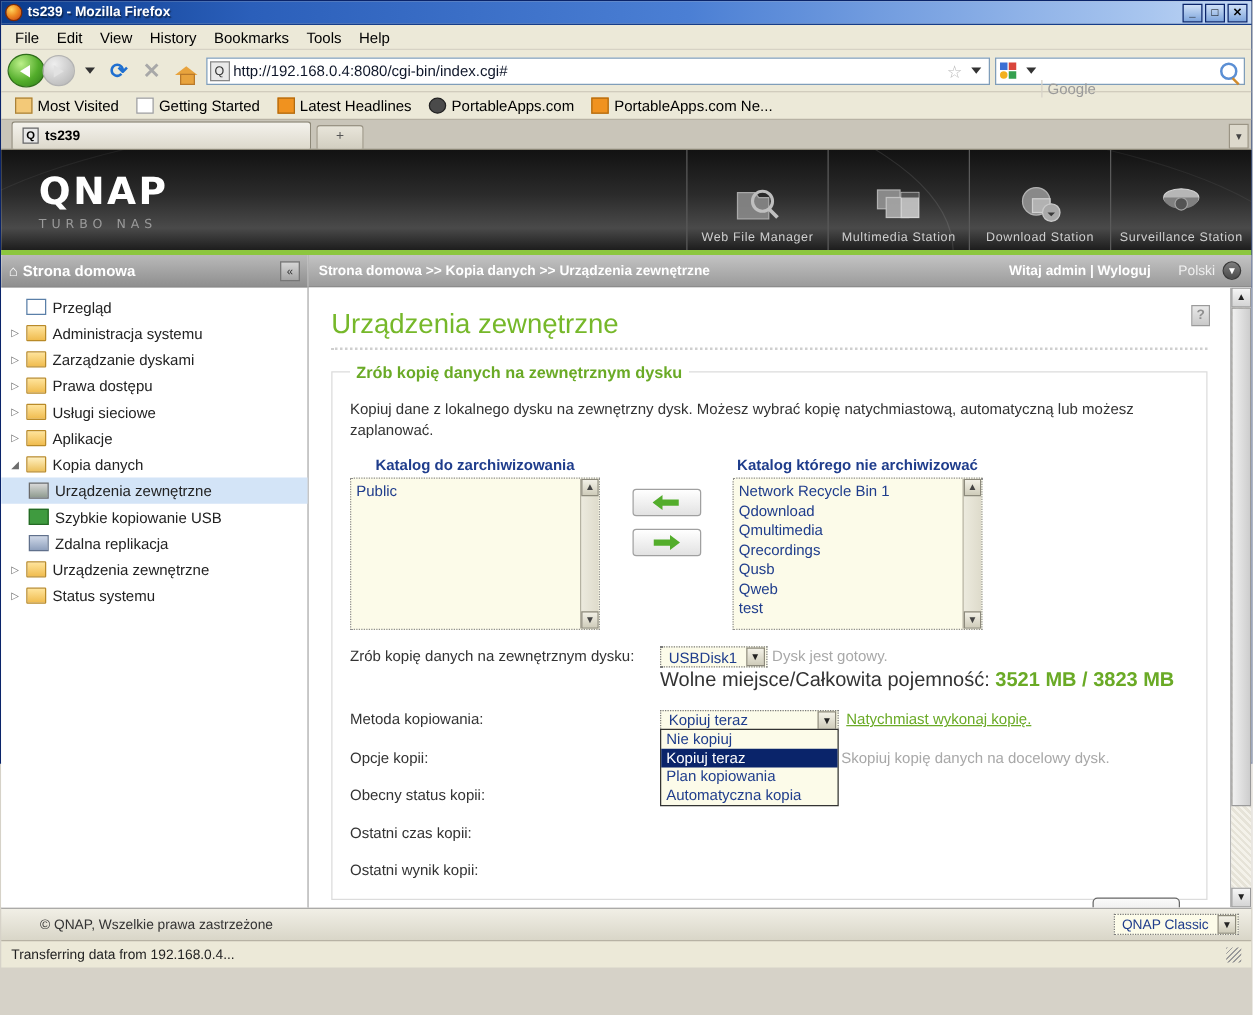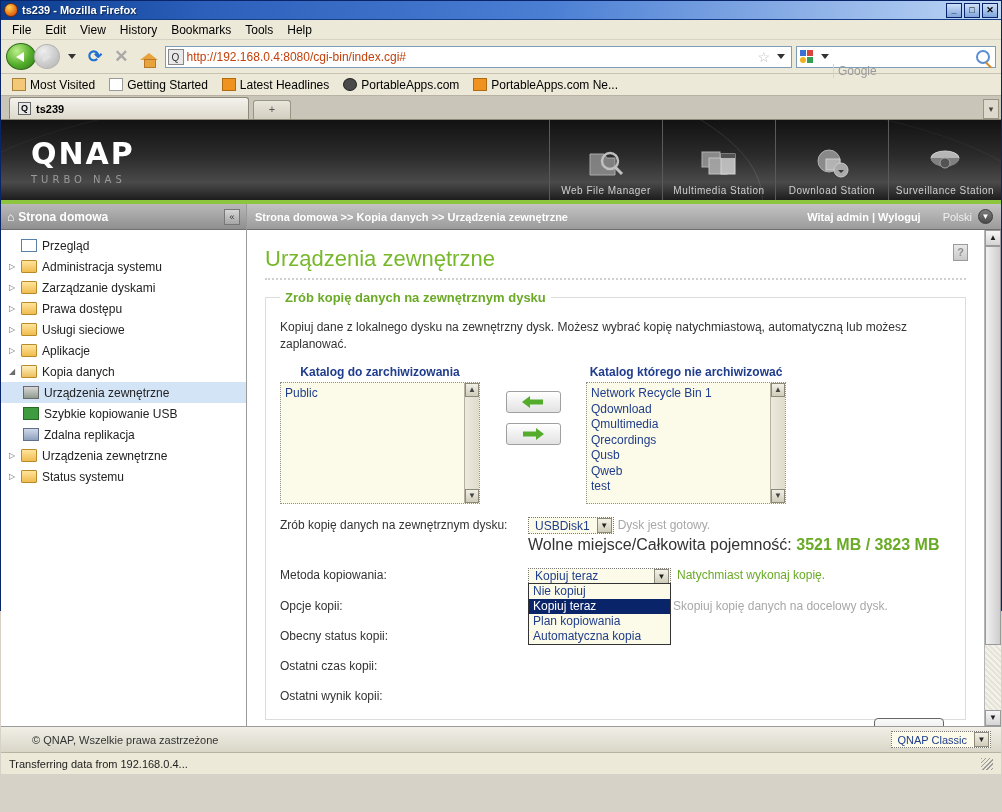--- a/index.html
+++ b/index.html
@@ -54,21 +54,21 @@
   .stopx { color:#a8a8a8; font-size:17px; font-weight:bold; padding:0 4px;}
   .homeico { width:18px;height:16px;position:relative; margin:0 3px;}
   .homeico:before{content:"";position:absolute;left:0;top:4px;width:0;height:0;
     border-left:9px solid transparent;border-right:9px solid transparent;border-bottom:7px solid #e8a33d;}
   .homeico:after{content:"";position:absolute;left:4px;top:10px;width:10px;height:7px;
     background:#e8a33d;border:1px solid #b9792a;}
   .urlbox { flex:1 1 auto; height:22px; background:#fff; border:1px solid #7f9db9;
             display:flex; align-items:center; padding:0 2px; }
   .urlfav { width:16px;height:16px;border:1px solid #888;background:#e9e9e9;
             font-size:10px;text-align:center;line-height:15px;color:#333;margin-right:3px;}
-  .urltext { flex:1 1 auto; font-size:12px; color:#c2410c; }
+  .urltext { flex:1 1 auto; font-size:12px; color:#0f172a; }
   .star { color:#b9b9b9; font-size:14px; padding:0 3px;}
   .searchbox { width:200px;height:22px;background:#fff;border:1px solid #7f9db9;
                display:flex;align-items:center;padding:0 2px;}
   .gicon{width:16px;height:15px;margin-right:2px;position:relative;background:#fff;}
   .searchtext{flex:1 1 auto;color:#9a9a9a;font-size:12px;border-left:1px solid #d6d2c8;padding-left:4px;margin-top:28px;}
   .magnifier{width:14px;height:14px;border:2px solid #5b8fd4;border-radius:50%;
     position:relative;margin-right:3px;}
   .magnifier:after{content:"";position:absolute;right:-4px;bottom:-4px;width:7px;height:2px;
     background:#d08b2c;transform:rotate(45deg);}
 
@@ -186,21 +186,21 @@
   .flabel{width:248px;flex:0 0 auto;line-height:18px;}
   .fval{flex:1 1 auto;position:relative;line-height:18px;}
   .selectbox{display:inline-flex;align-items:center;border:1px dotted #7a7a7a;
              background:#fcfbe9;height:17px;vertical-align:middle;}
   .selectbox .sv{padding:0 6px;font-size:12px;color:#1f3d8c;white-space:nowrap;}
   .selectbox .sbtn{width:15px;height:15px;margin:0 1px;
      background:linear-gradient(to bottom,#f4f2e8,#cfccba);border:1px solid #8d8a7c;
      font-size:8px;text-align:center;line-height:13px;color:#222;}
   .muted{color:#a8a8a8;margin-left:4px;}
   .greenval{color:#6aaa26;font-weight:bold;}
-  .greentext{color:#6aaa26;margin-left:6px;}
+  .greentext{color:#6aaa26;margin-left:6px;text-decoration:underline;}
   .capline{font-size:16px;color:#333;margin-top:2px;}
 
   .optionlist{position:absolute;left:0;top:17px;width:143px;background:#fcfbe9;
               border:1px solid #333;z-index:30;}
   .optionlist .o{font-size:12px;color:#1f3d8c;padding:0 4px;line-height:15px;white-space:nowrap;}
   .optionlist .o.sel{background:#0a246a;color:#fff;}
 
   .bottombtnwrap{position:absolute;left:0;right:0;bottom:-10px;display:flex;justify-content:flex-end;
                  padding-right:40px;}
   .bottombtn{width:70px;height:18px;background:linear-gradient(to bottom,#fafafa,#e6e6e6);

